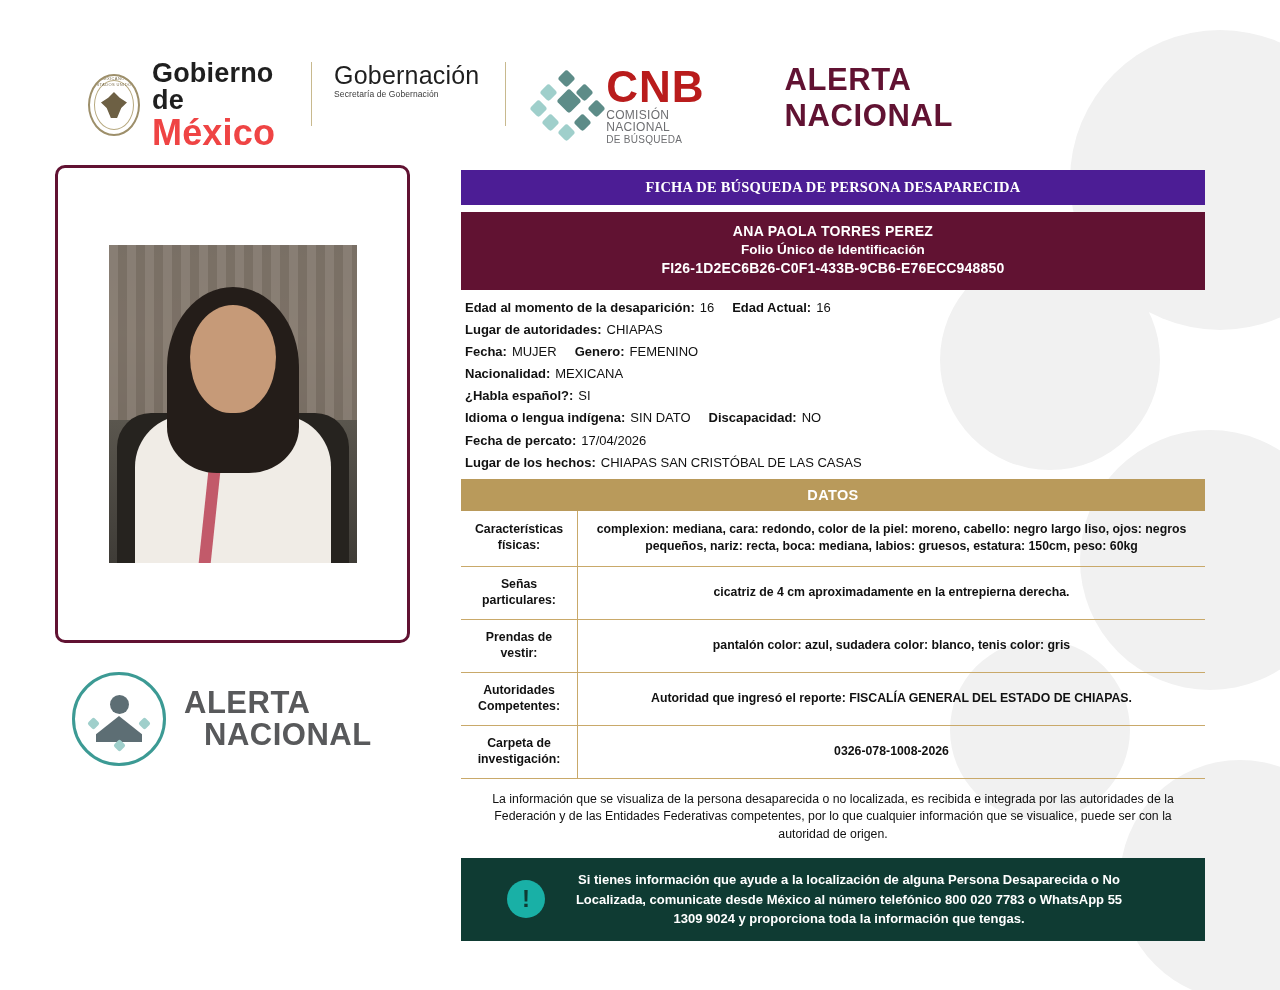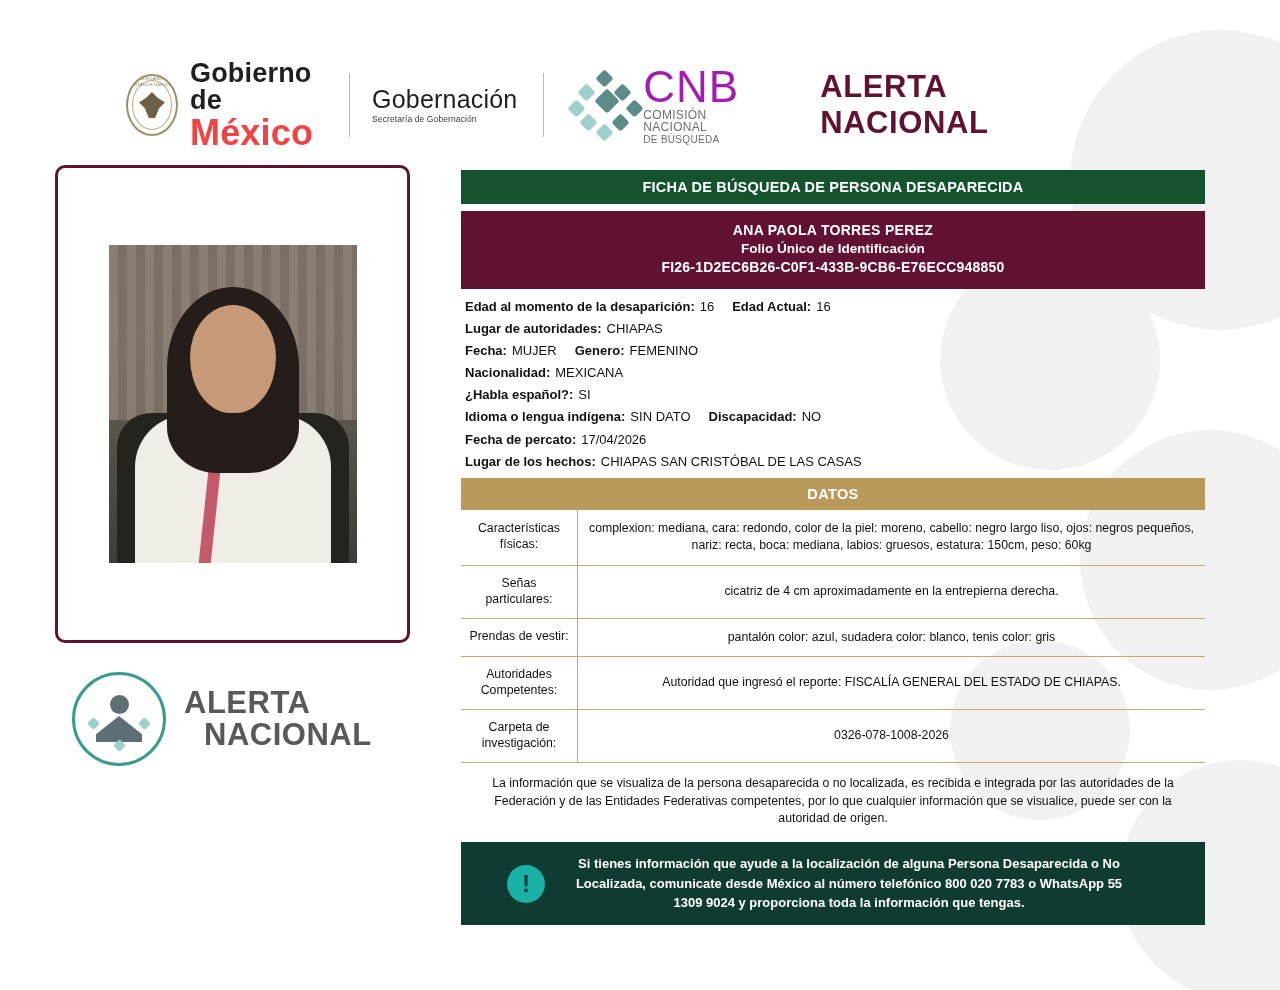--- a/index.html
+++ b/index.html
@@ -39,22 +39,20 @@
   }
 
   
   .header {
     position: absolute;
     top: 62px;
     left: 0;
     width: 1028px;
     height: 86px;
     display: flex;
-    align-items: center;
-    padding-left: 38px;
   }
   .gob-logo {
     margin-left: 88px;
     display: flex;
     align-items: center;
   }
   .eagle {
     width: 62px;
     height: 62px;
     border-radius: 50%;
@@ -145,22 +143,22 @@
     background: #9fcfcb;
     border-radius: 3px;
     width: 13px;
     height: 13px;
     transform: rotate(45deg);
   }
   .cnb-dot.dark { background: #5d8c88; }
   .cnb-words { margin-left: 10px; line-height: 1; }
   .cnb-words .c1 {
     font-size: 44px;
-    font-weight: normal;
-    color: #a21caf;
+    font-weight: bold;
+    color: #b91c1c;
     letter-spacing: 1px;
   }
   .cnb-words .c2 {
     font-size: 12px;
     color: #6d6e71;
     margin-top: 0;
     letter-spacing: .3px;
   }
   .cnb-words .c3 {
     font-size: 10px;
@@ -317,27 +315,28 @@
   .badge-words .b2 { font-size: 31px; margin-left: 20px; }
 
   
   .right {
     position: absolute;
     left: 461px;
     top: 170px;
     width: 744px;
   }
   .bar-ficha {
-    background: #14532d;
+    background: #4c1d95;
     color: #ffffff;
     font-size: 14.5px;
     font-weight: bold;
     text-align: center;
     padding: 9px 0;
     letter-spacing: .2px;
+    font-family: Liberation Serif, serif;
   }
   .bar-name {
     background: #611232;
     color: #ffffff;
     text-align: center;
     padding: 10px 0 12px;
     margin-top: 7px;
     line-height: 1.35;
   }
   .bar-name .n1 { font-size: 14px; font-weight: bold; letter-spacing: .3px; }
@@ -365,20 +364,21 @@
     font-weight: bold;
     text-align: center;
     padding: 8px 0;
     margin-top: 9px;
     letter-spacing: .4px;
   }
 
   .table {
     width: 100%;
     border-collapse: collapse;
+    font-weight: bold;
   }
   .table td {
     border-bottom: 1px solid #c9a96a;
     font-size: 12.3px;
     color: #111111;
     padding: 10px 6px;
     vertical-align: middle;
   }
   .table tr:last-child td { border-bottom: 1px solid #c9a96a; }
   .t-label {

